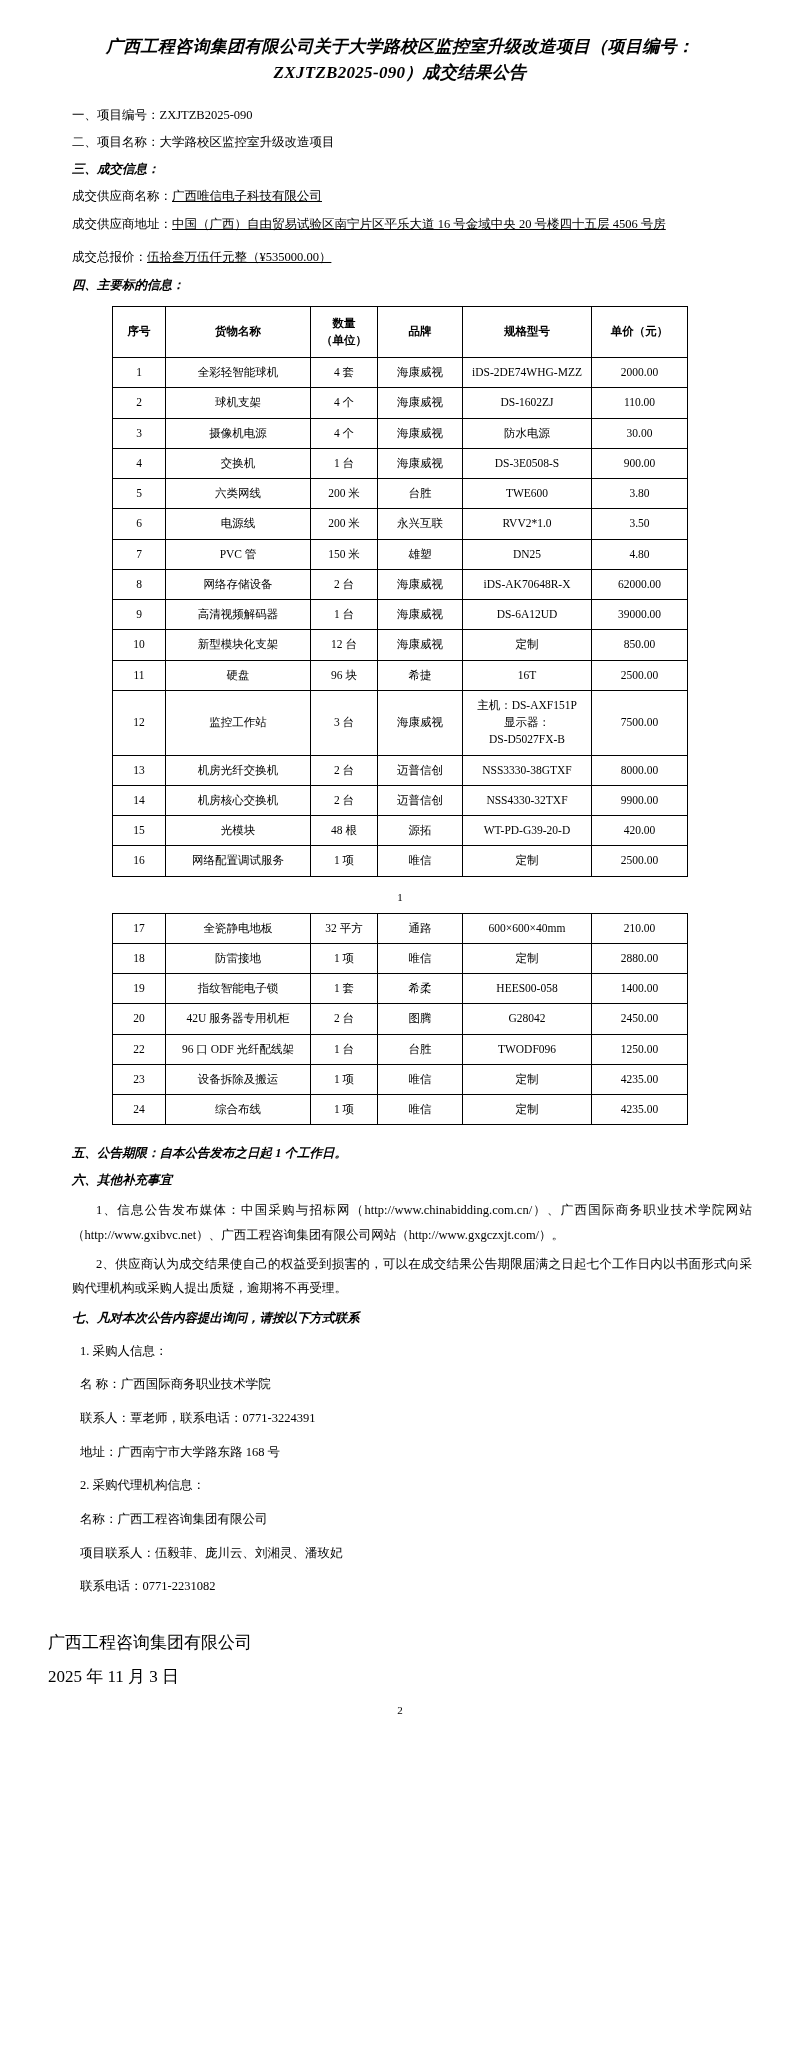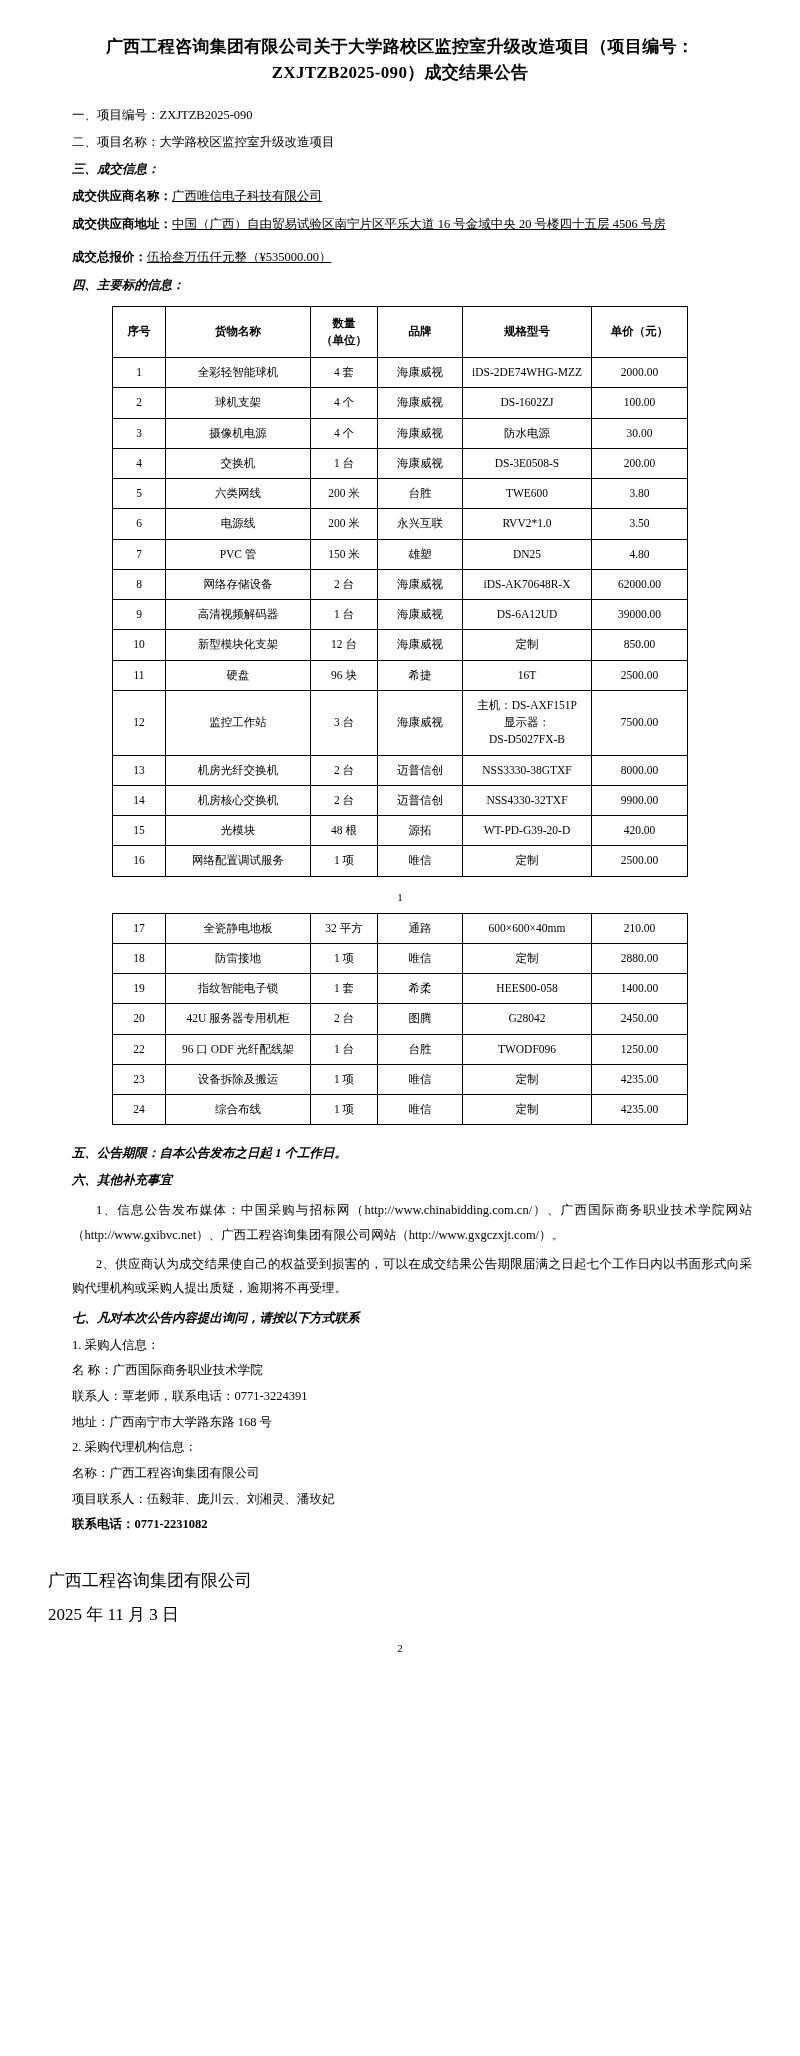--- a/index.html
+++ b/index.html
@@ -19,32 +19,33 @@
     padding: 26px 48px 18px 48px;
     position: relative;
   }
   .doc-title {
     text-align: center;
     font-size: 17px;
     font-weight: bold;
     line-height: 1.55;
     margin: 8px 30px 16px 30px;
     letter-spacing: 0.3px;
+    font-style: italic;
   }
   .para {
     font-size: 12.5px;
     line-height: 1.95;
     margin: 0 0 3px 0;
     text-indent: 0;
   }
   .indent1 {
     padding-left: 24px;
   }
   .bold {
-    font-weight: bold;
+    font-weight: normal;
   }
   .u {
     text-decoration: underline;
   }
   .section-head {
     font-size: 12.5px;
     font-weight: bold;
     line-height: 2.0;
     padding-left: 24px;
     margin: 2px 0;
@@ -104,21 +105,21 @@
     padding-left: 24px;
   }
   .body-para.hang {
     text-indent: 24px;
     padding-left: 24px;
   }
   .contact-line {
     font-size: 12.5px;
     line-height: 2.05;
     padding-left: 24px;
-    margin: 0;
+    margin: 8px;
   }
   .gap-sm { height: 6px; }
   .gap-md { height: 14px; }
 </style>
 </head>
 <body>
 
 <div class="page">
 
   <div class="doc-title">广西工程咨询集团有限公司关于大学路校区监控室升级改造项目（项目编号：ZXJTZB2025-090）成交结果公告</div>
@@ -171,37 +172,37 @@
           <td class="col-brand">海康威视</td>
           <td class="col-model">iDS-2DE74WHG-MZZ</td>
           <td class="col-price">2000.00</td>
         </tr>
         <tr>
           <td class="col-no">2</td>
           <td class="col-name">球机支架</td>
           <td class="col-qty">4 个</td>
           <td class="col-brand">海康威视</td>
           <td class="col-model">DS-1602ZJ</td>
-          <td class="col-price">100.00</td>
+          <td class="col-price">110.00</td>
         </tr>
         <tr>
           <td class="col-no">3</td>
           <td class="col-name">摄像机电源</td>
           <td class="col-qty">4 个</td>
           <td class="col-brand">海康威视</td>
           <td class="col-model">防水电源</td>
           <td class="col-price">30.00</td>
         </tr>
         <tr>
           <td class="col-no">4</td>
           <td class="col-name">交换机</td>
           <td class="col-qty">1 台</td>
           <td class="col-brand">海康威视</td>
           <td class="col-model">DS-3E0508-S</td>
-          <td class="col-price">200.00</td>
+          <td class="col-price">900.00</td>
         </tr>
         <tr>
           <td class="col-no">5</td>
           <td class="col-name">六类网线</td>
           <td class="col-qty">200 米</td>
           <td class="col-brand">台胜</td>
           <td class="col-model">TWE600</td>
           <td class="col-price">3.80</td>
         </tr>
         <tr>

